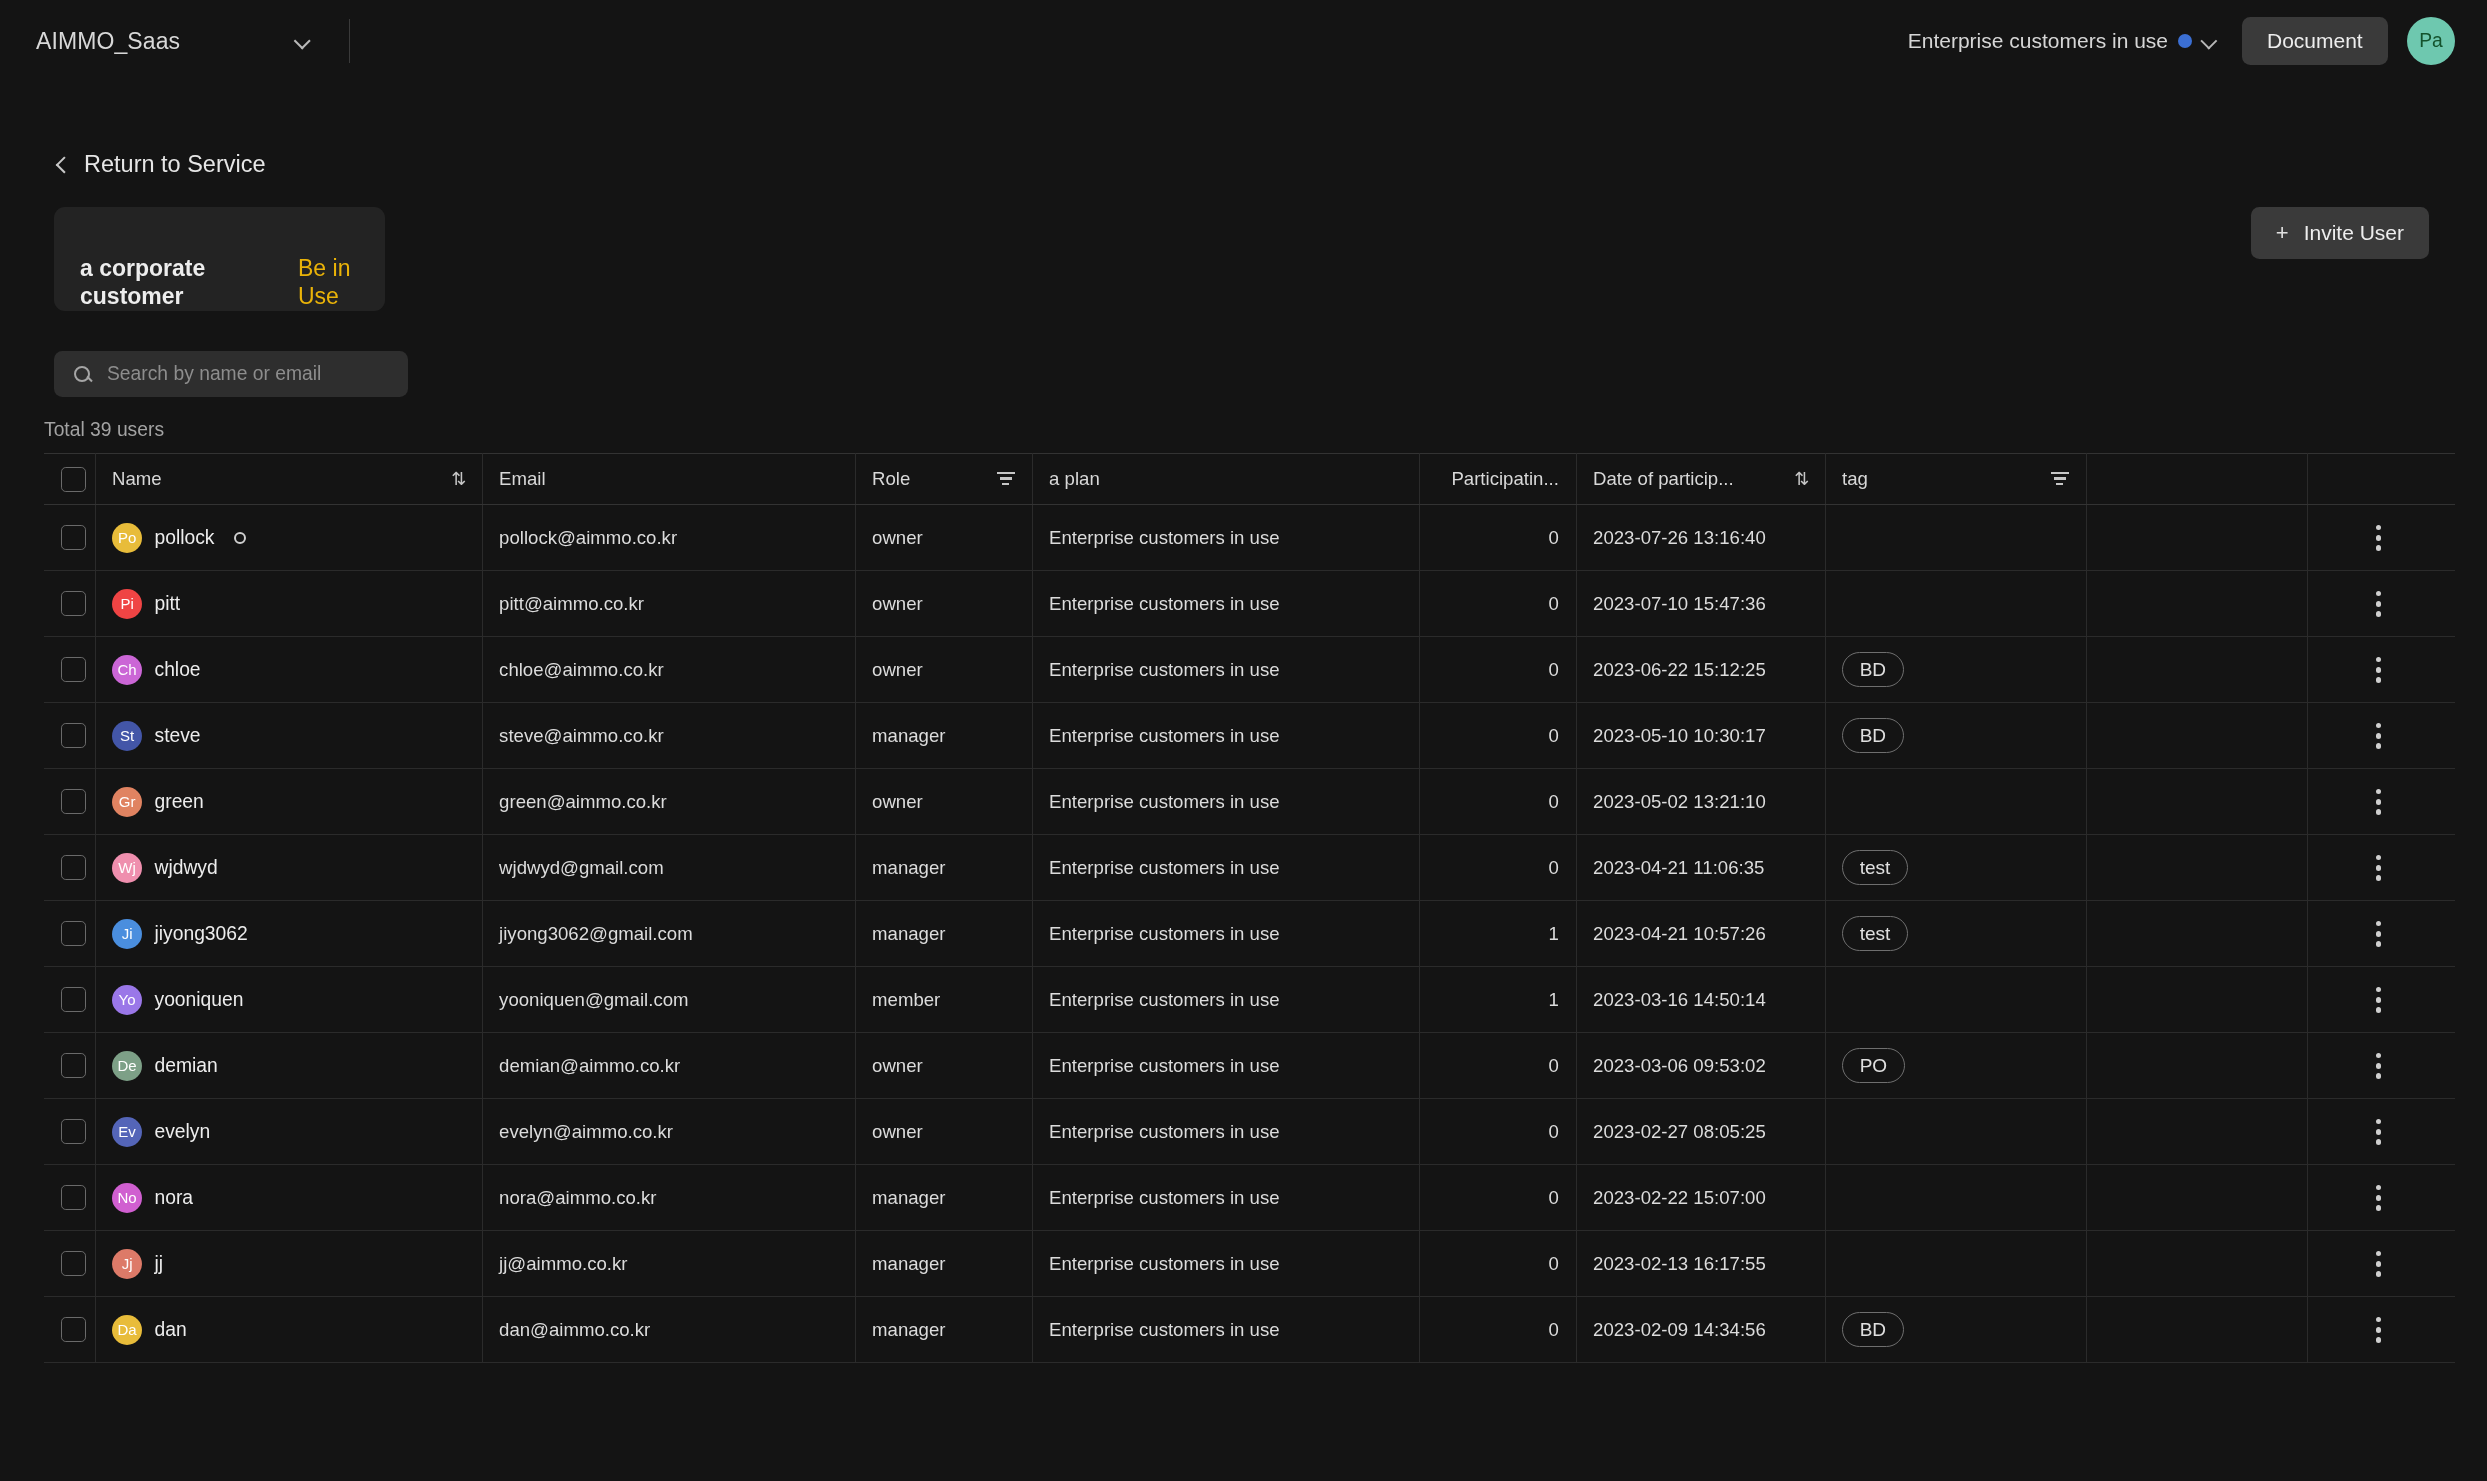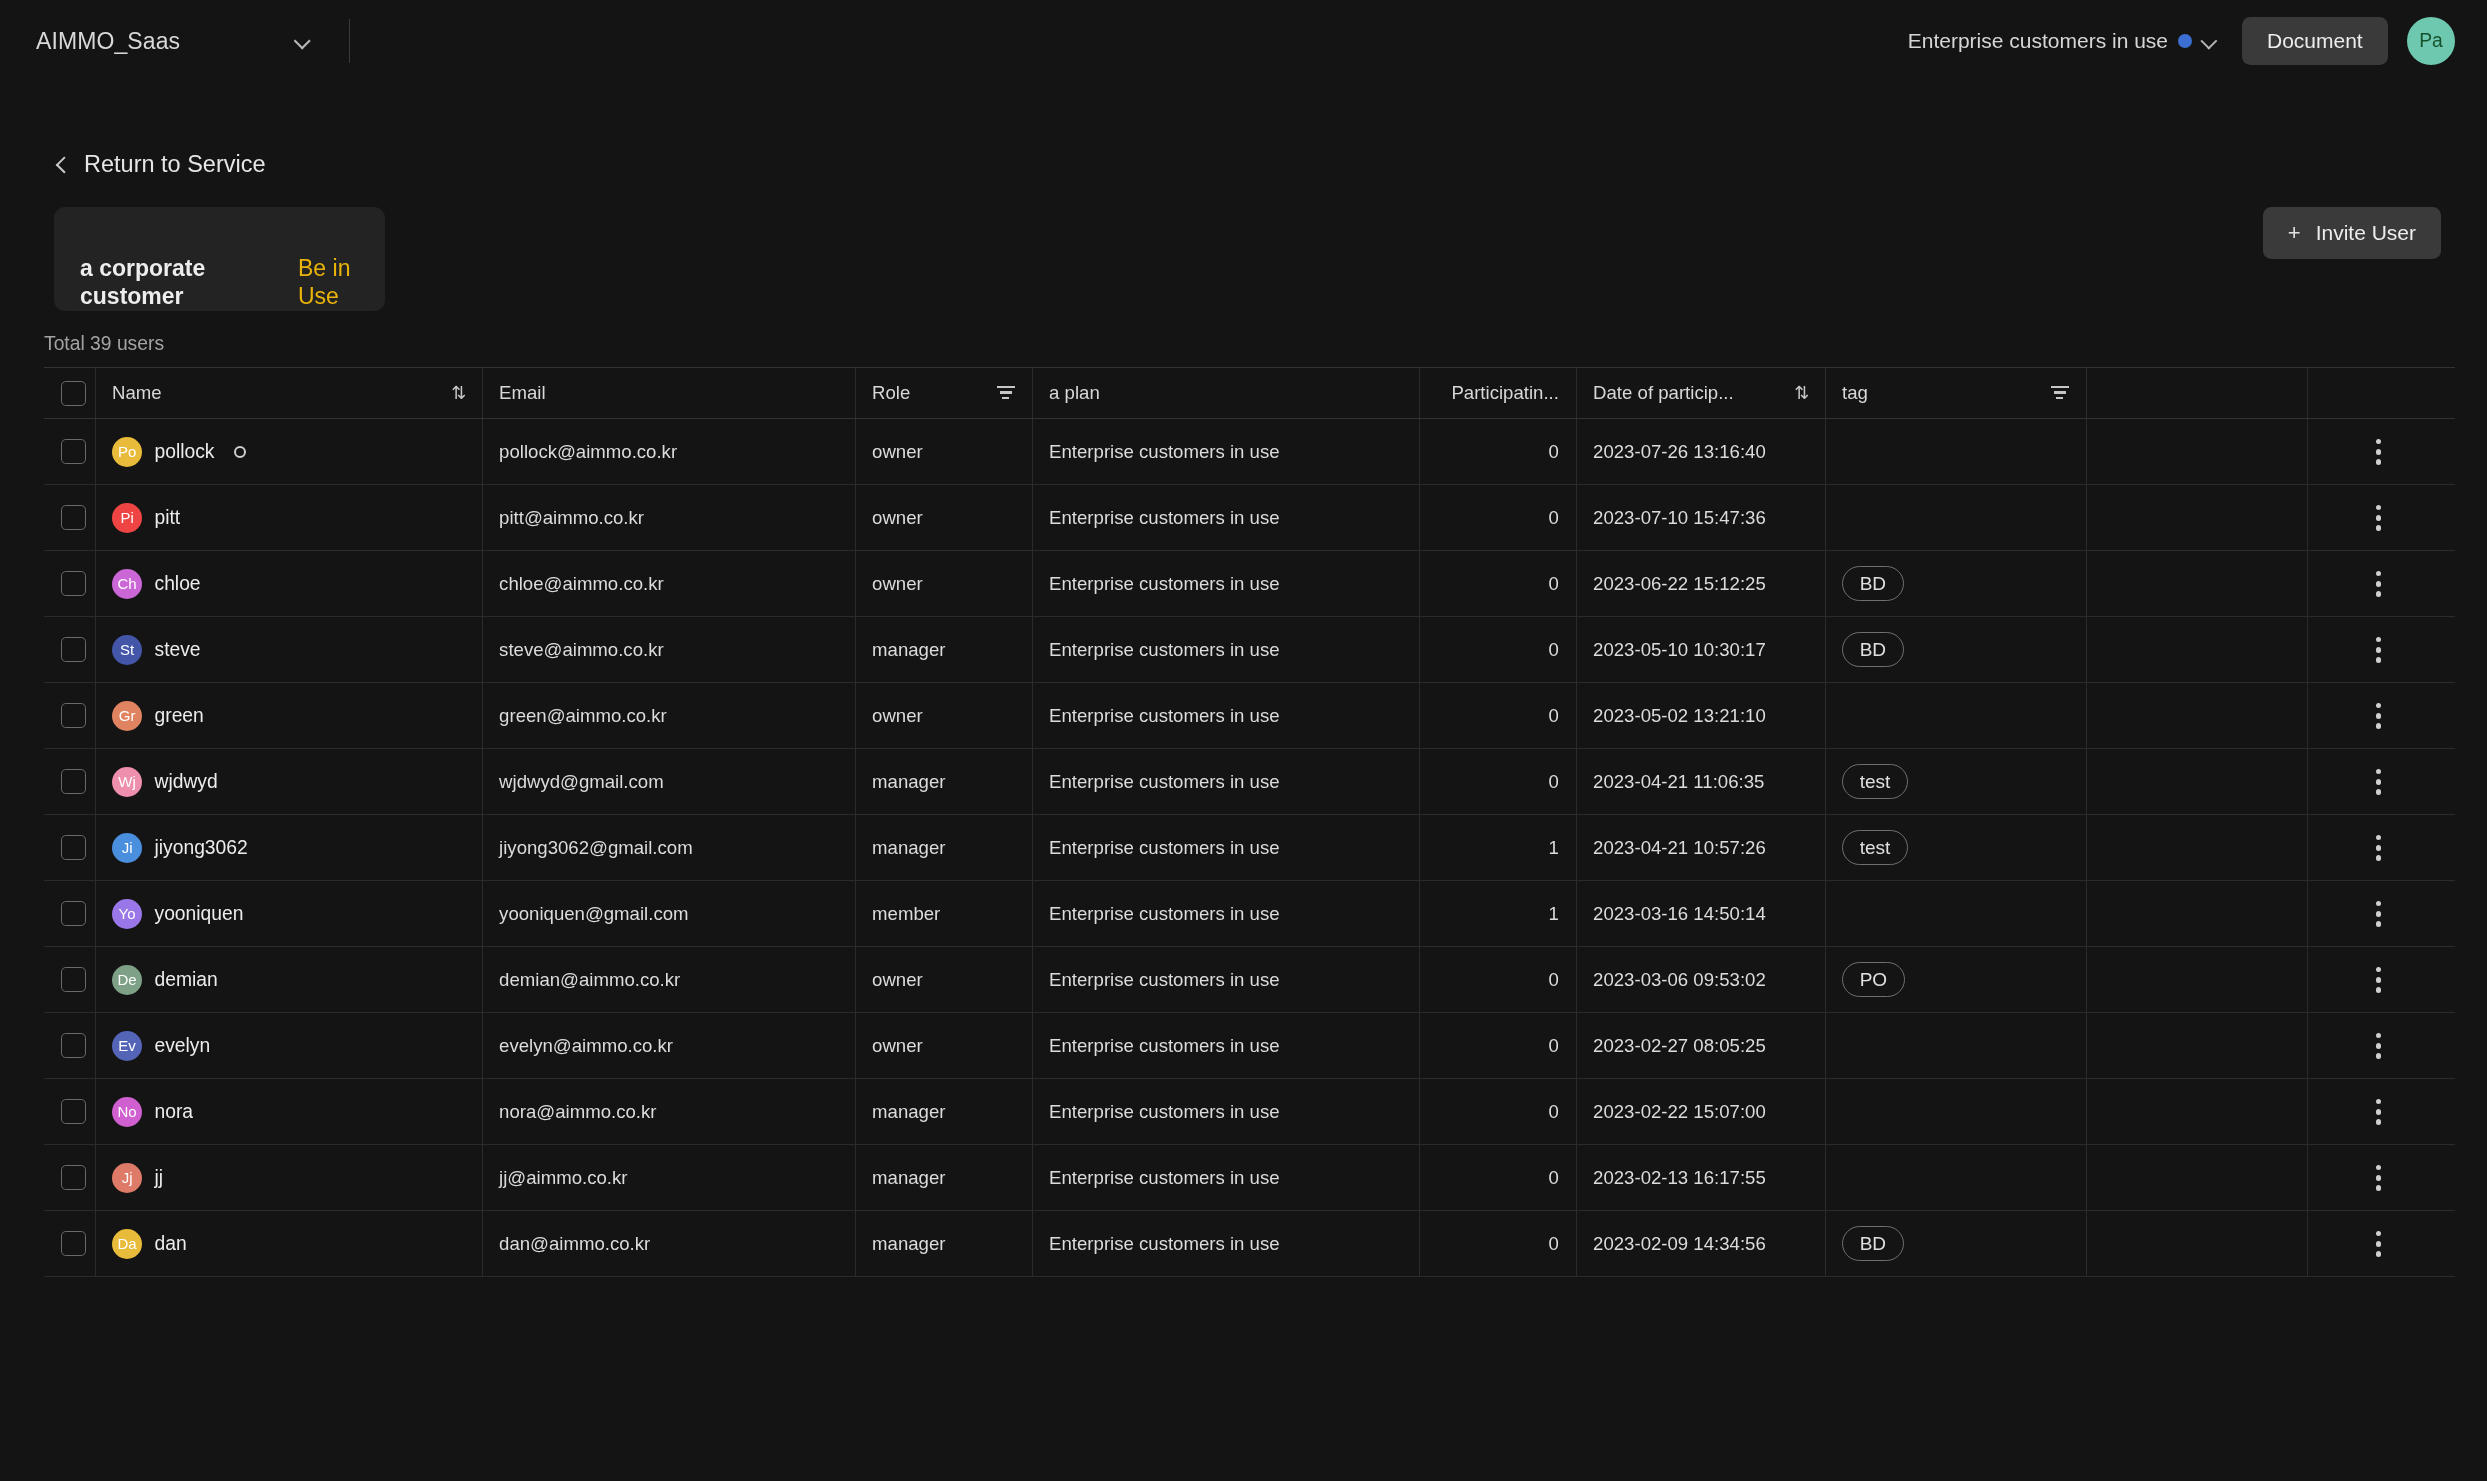--- a/index.html
+++ b/index.html
@@ -53,21 +53,21 @@
     margin-right:19.3px;
   }
   .avatar-top{
     width:48px; height:48px; border-radius:50%;
     background:#6ec8af; color:#14532d; font-size:19.3px;
     display:flex; align-items:center; justify-content:center;
     cursor:pointer;
   }
 
   
-  .page{ padding:0 0 0 0; }
+  .page{ padding:0 12px 0 0; }
 
   .back-row{
     display:flex; align-items:center; gap:15px;
     margin:69px 0 0 54px; cursor:pointer; width:fit-content;
   }
   .back-chev{ width:15px; height:18px; position:relative; }
   .back-chev::after{
     content:""; position:absolute; left:4.1px; top:3.5px;
     width:10.4px; height:10.4px;
     border-left:2.1px solid #c9c9c9; border-bottom:2.1px solid #c9c9c9;
@@ -241,20 +241,24 @@
     <div class="cust-card">
       <div class="cust-title">a corporate customer</div>
       <div class="cust-status">Be in Use</div>
     </div>
     <button class="invite-btn">
       <span class="plus-icon">+</span>
       <span class="invite-label">Invite User</span>
     </button>
   </div>
 
+  <div class="search-wrap">
+    <span class="search-icon"></span>
+    <input class="search-input" type="text" placeholder="Search by name or email" style="">
+  </div>
 
   <div class="total-users">Total 39 users</div>
 
   <div class="table-wrap">
     <table>
       <colgroup>
         <col class="col-check">
           <col class="col-name">
           <col class="col-email">
           <col class="col-role">

